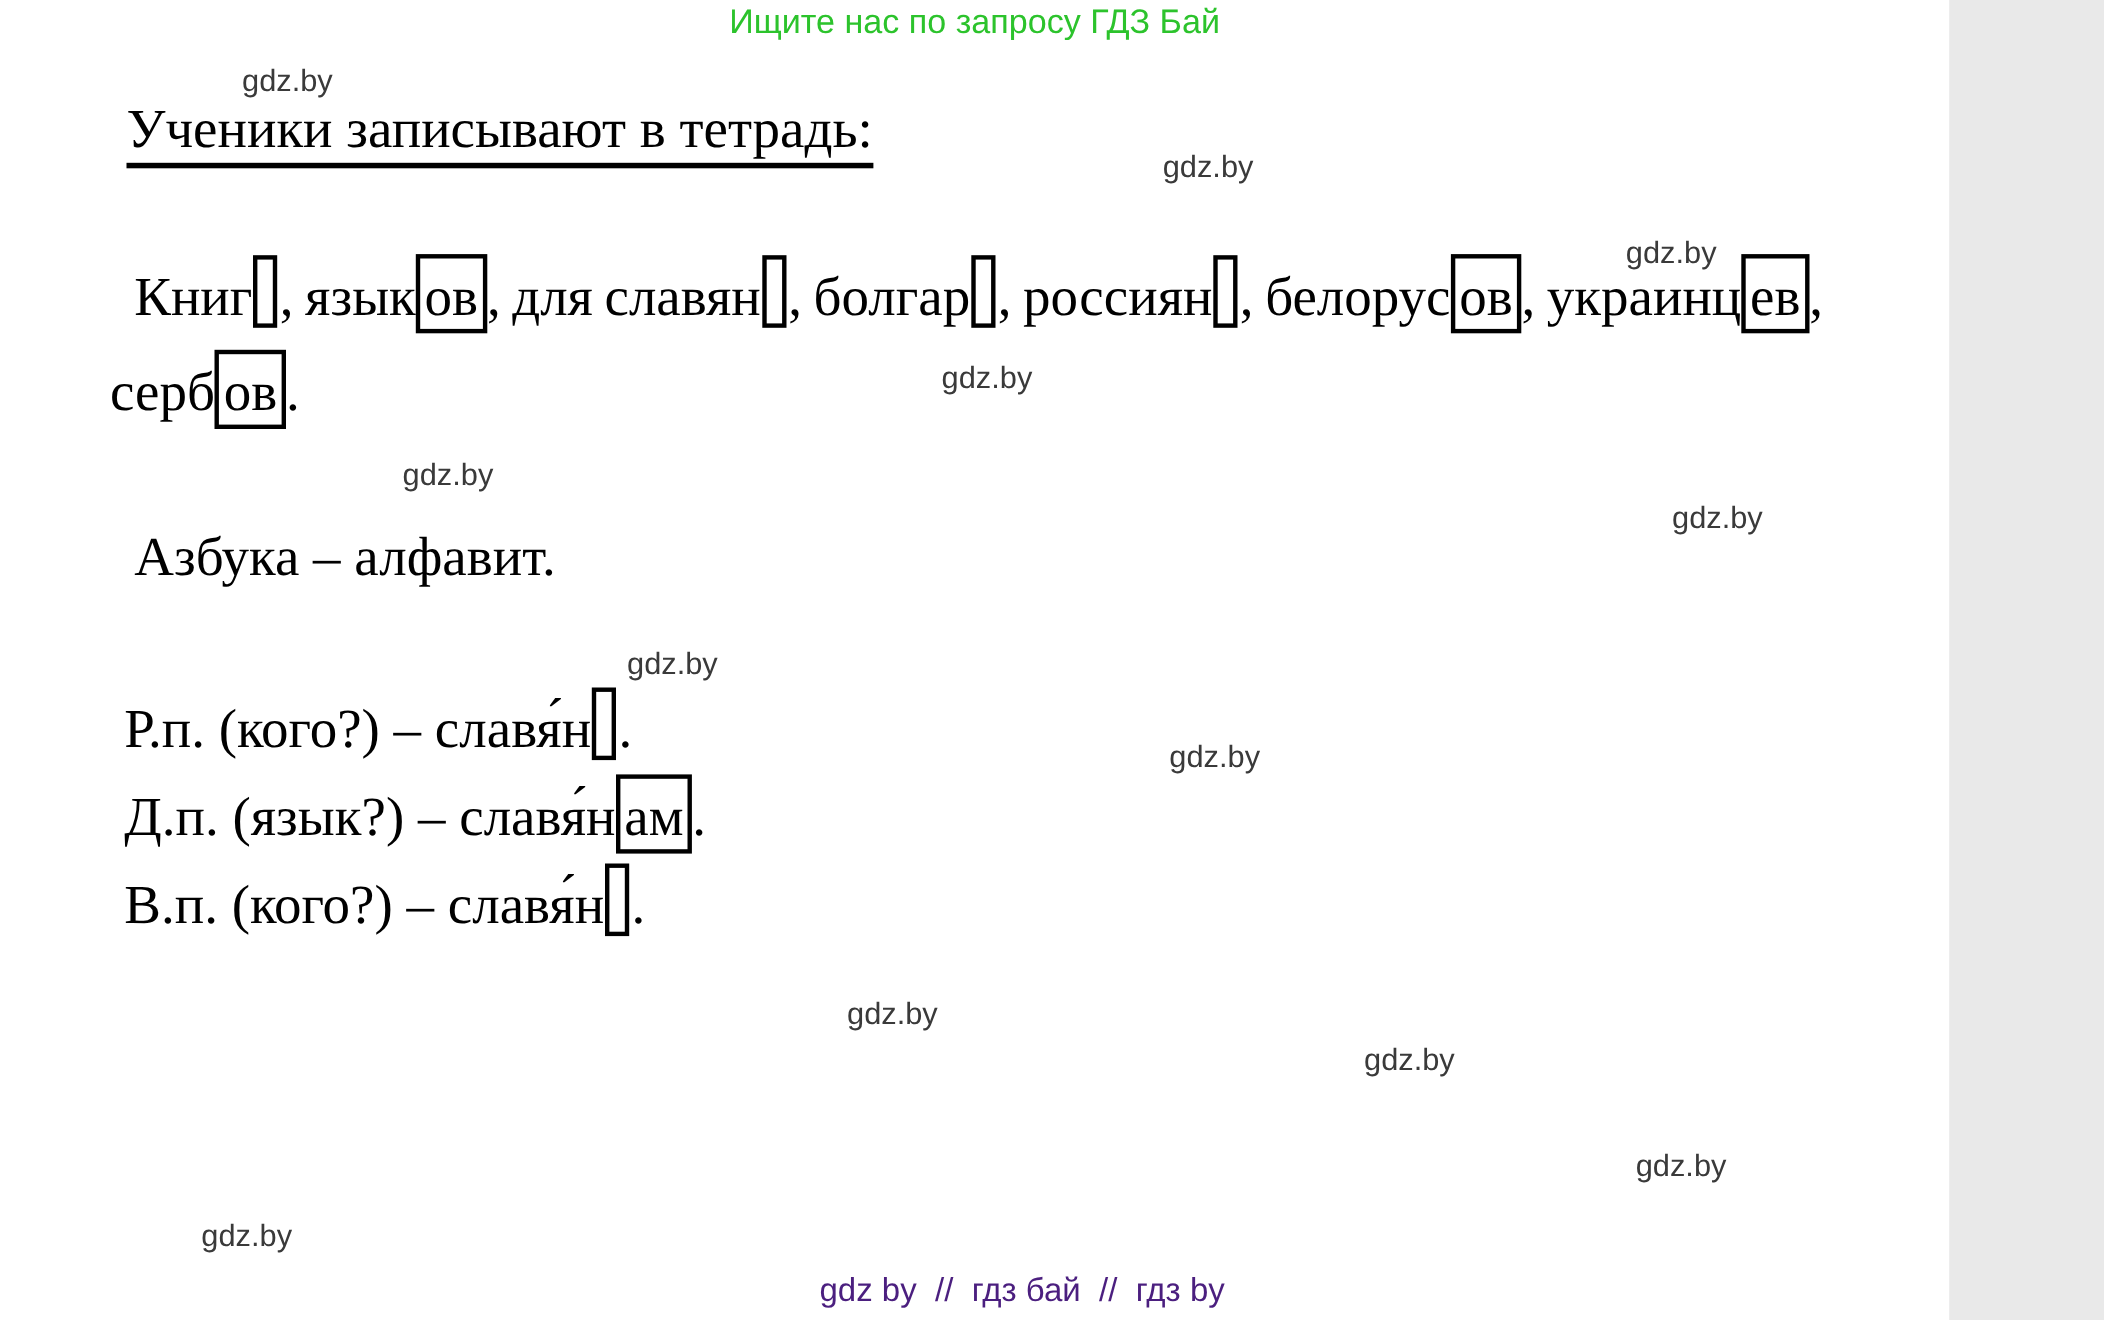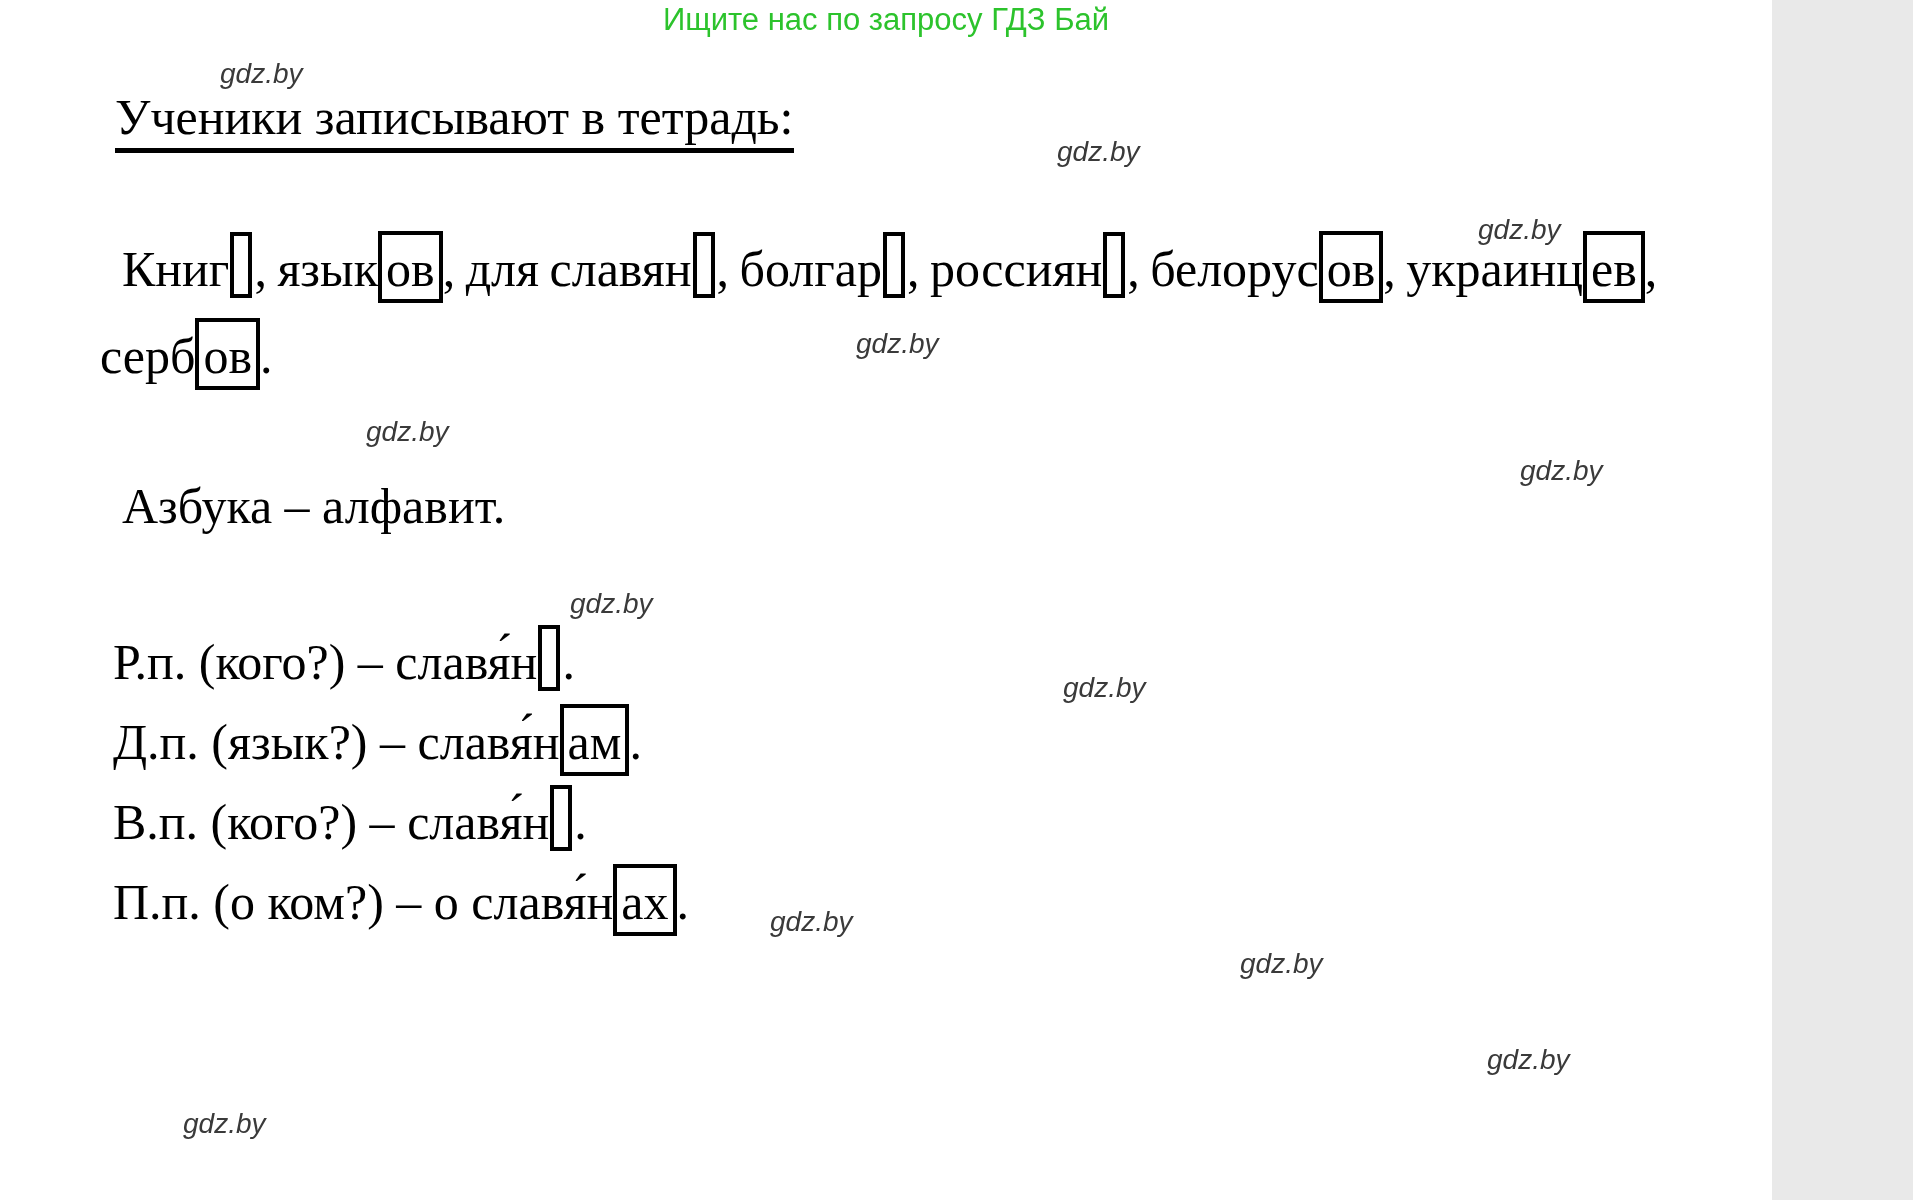--- a/index.html
+++ b/index.html
@@ -15,21 +15,20 @@
     position:absolute;left:0;top:2px;width:100%;
     text-align:center;
     font-family:"Liberation Sans","DejaVu Sans",sans-serif;
     font-size:31px;line-height:36px;font-weight:400;
   }
   .wm{
     position:absolute;
     font-family:"Liberation Sans","DejaVu Sans",sans-serif;
     font-size:28px;line-height:32px;
     color:#3a3a3a;
-    font-style:italic;
   }
   .heading{
     position:absolute;left:115px;top:86px;margin:0;
     font-size:50px;font-weight:normal;line-height:1.25;
     white-space:pre;
   }
   .heading .u{
     border-bottom:5px solid #000;
     padding-bottom:3px;
   }
@@ -93,17 +92,17 @@
   <div class="tline l1"><span class="run">Книг</span><span class="bx-empty"></span><span class="run">, язык</span><span class="bx">ов</span><span class="run">, для славян</span><span class="bx-empty"></span><span class="run">, болгар</span><span class="bx-empty"></span><span class="run">, россиян</span><span class="bx-empty"></span><span class="run">, белорус</span><span class="bx">ов</span><span class="run">, украинц</span><span class="bx">ев</span><span class="run">,</span></div>
 
   <div class="tline l2"><span class="run">серб</span><span class="bx">ов</span><span class="run">.</span></div>
 
   <div class="tline azbuka">Азбука – алфавит.</div>
 
   <div class="cases" id="cases">
       <div class="case-row"><span class="run">Р.п. (кого?) – </span><span class="run">славя́н</span><span class="bx-empty"></span><span class="run">.</span></div>
       <div class="case-row"><span class="run">Д.п. (язык?) – </span><span class="run">славя́н</span><span class="bx">ам</span><span class="run">.</span></div>
       <div class="case-row"><span class="run">В.п. (кого?) – </span><span class="run">славя́н</span><span class="bx-empty"></span><span class="run">.</span></div>
-      <div class="case-row"><span class="run">П.п. (о ком?) – о </span><span class="run">славя́н</span><span class="bx">ах</span><span class="run">.</span></div>
     </div>
 
+  <div class="footer" style="color: rgb(75, 31, 127);">gdz by  //  гдз бай  //  гдз by</div>
 
 </div>
 
 </body></html>

